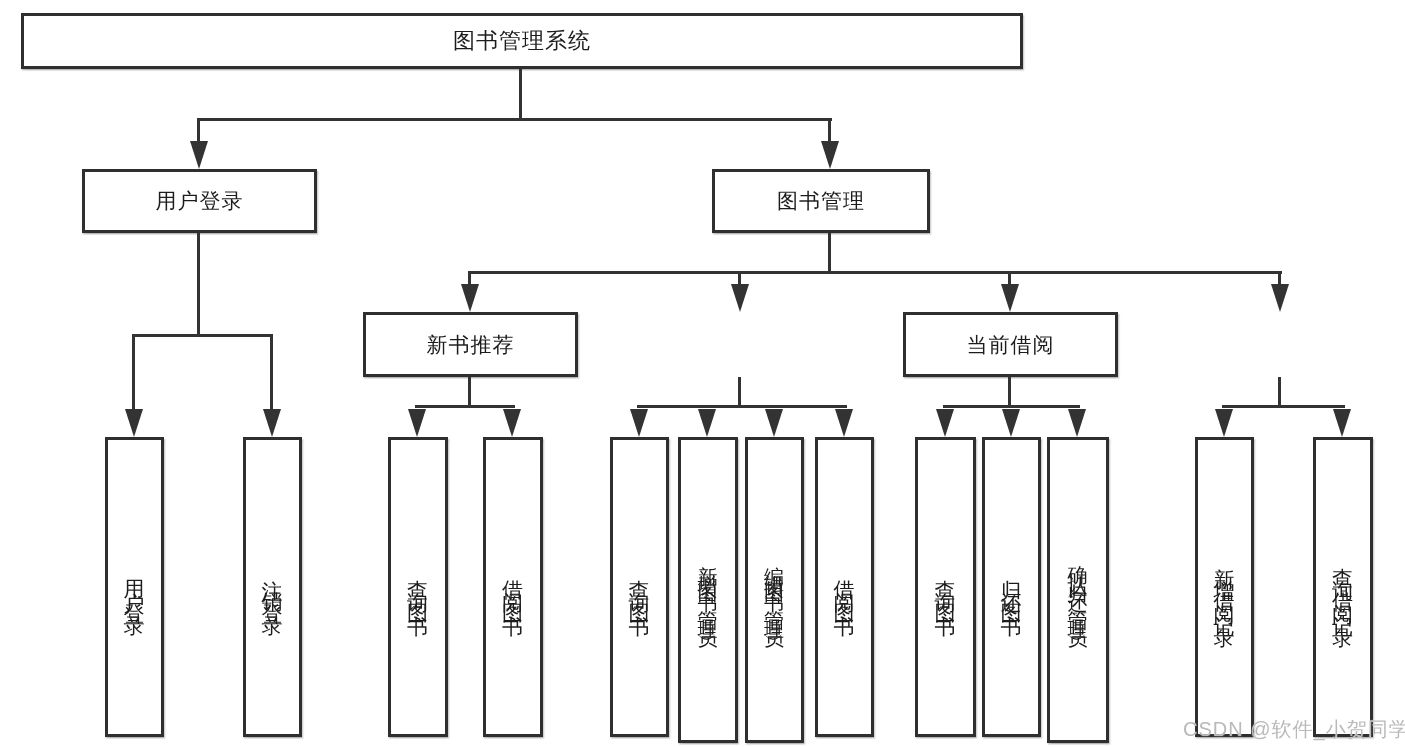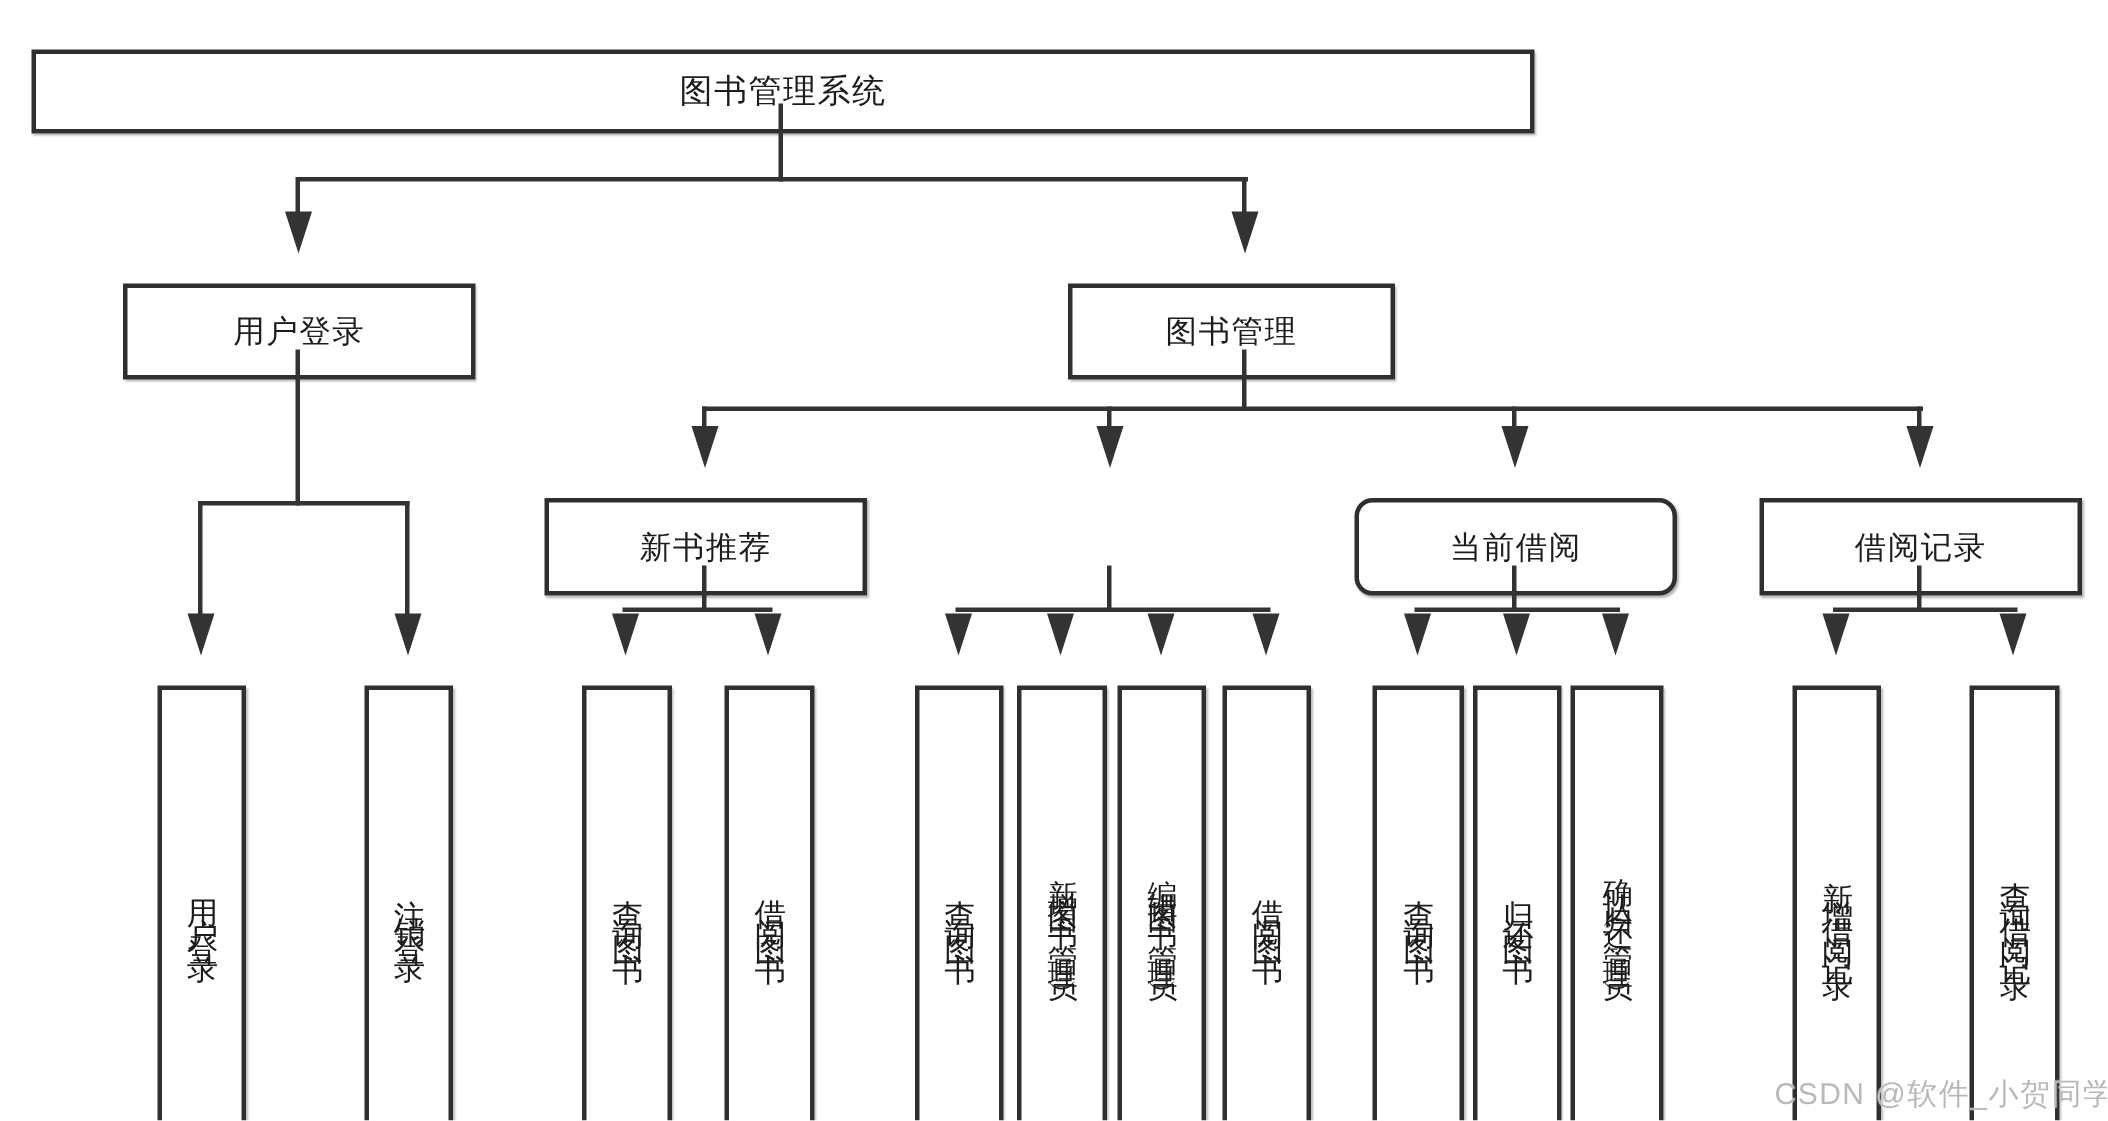--- a/index.html
+++ b/index.html
@@ -13,21 +13,20 @@
   }
   .box {
     position: absolute;
     box-sizing: border-box;
     border: 3px solid #2f2f2f;
     background: #ffffff;
     display: flex;
     align-items: center;
     justify-content: center;
     box-shadow: 1px 1.5px 1.5px rgba(90,90,90,0.45);
-    margin-top: 20px;
   }
   .hlabel {
     font-size: 21px;
     color: #1c1c1c;
     letter-spacing: 1px;
     white-space: nowrap;
   }
   .root-label { font-size: 22px; }
   .vlabel {
     writing-mode: vertical-rl;
@@ -98,25 +97,22 @@
   <div class="line" style="left:1008px; top:271px; width:3px; height:15px;"></div>
   <div class="line" style="left:1278px; top:271px; width:3px; height:15px;"></div>
   <div class="arrow" style="left:461px; top:284px;"></div>
   <div class="arrow" style="left:731px; top:284px;"></div>
   <div class="arrow" style="left:1001px; top:284px;"></div>
   <div class="arrow" style="left:1271px; top:284px;"></div>
 
   <div class="box" style="left:363px; top:312px; width:215px; height:65px;">
     <span class="hlabel">新书推荐</span>
   </div>
-  <div class="box" style="left:903px; top:312px; width:215px; height:65px;border-radius:12px;">
+  <div class="box" style="left:903px; top:312px; width:215px; height:65px;">
     <span class="hlabel">当前借阅</span>
-  </div>
-  <div class="box" style="left:1173px; top:312px; width:215px; height:65px;">
-    <span class="hlabel">借阅记录</span>
   </div>
 
   <div class="line" style="left:468px; top:377px; width:3px; height:31px;"></div>
   <div class="line" style="left:415px; top:405px; width:100px; height:3px;"></div>
   <div class="arrow" style="left:408px; top:409px;"></div>
   <div class="arrow" style="left:503px; top:409px;"></div>
 
   <div class="line" style="left:738px; top:377px; width:3px; height:31px;"></div>
   <div class="line" style="left:637px; top:405px; width:210px; height:3px;"></div>
   <div class="arrow" style="left:630px; top:409px;"></div>

